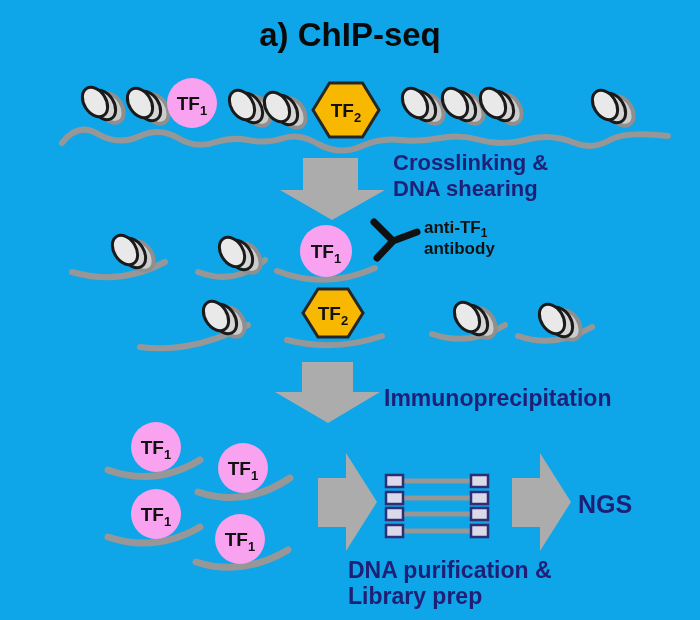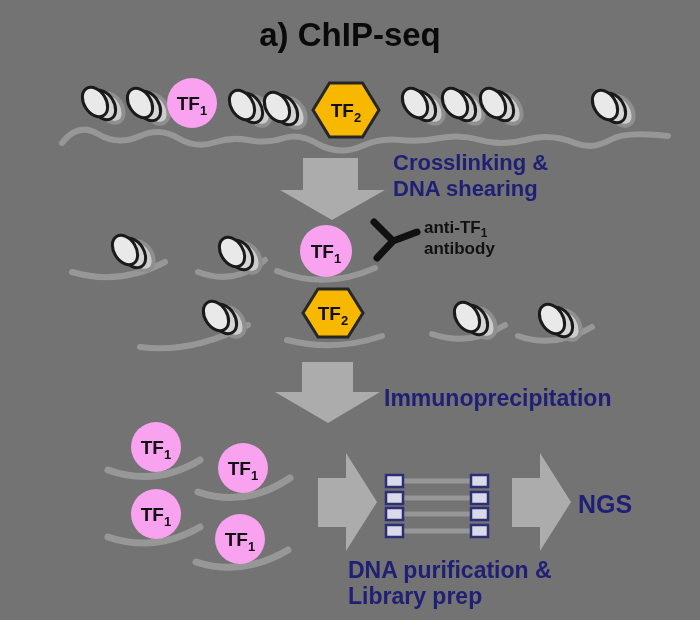--- a/index.html
+++ b/index.html
@@ -1,16 +1,16 @@
 <!DOCTYPE html>
 <html><head>
 <meta charset="utf-8">
 <style>
   html,body{margin:0;padding:0;background:#ffffff;}
-  .canvas{position:relative;width:700px;height:620px;background:#737373;overflow:hidden;
+  .canvas{position:relative;width:700px;height:620px;background:#0ea5e9;overflow:hidden;
           font-family:"Liberation Sans",sans-serif;}
   svg text{font-family:"Liberation Sans",sans-serif;}
   .title-text{font-size:33px;font-weight:bold;fill:#0a0a0a;}
   .navy-label{font-size:22px;font-weight:bold;fill:#1f1f75;}
   .navy-label-lg{font-size:23px;font-weight:bold;fill:#1f1f75;}
   .ngs-label{font-size:25px;font-weight:bold;fill:#1f1f75;}
   .black-label{font-size:17px;font-weight:bold;fill:#111111;}
   .tf-label{font-size:19px;font-weight:bold;fill:#111111;}
   .tf-sub{font-size:13px;font-weight:bold;fill:#111111;}
   .sub-sm{font-size:12px;font-weight:bold;fill:#111111;}

